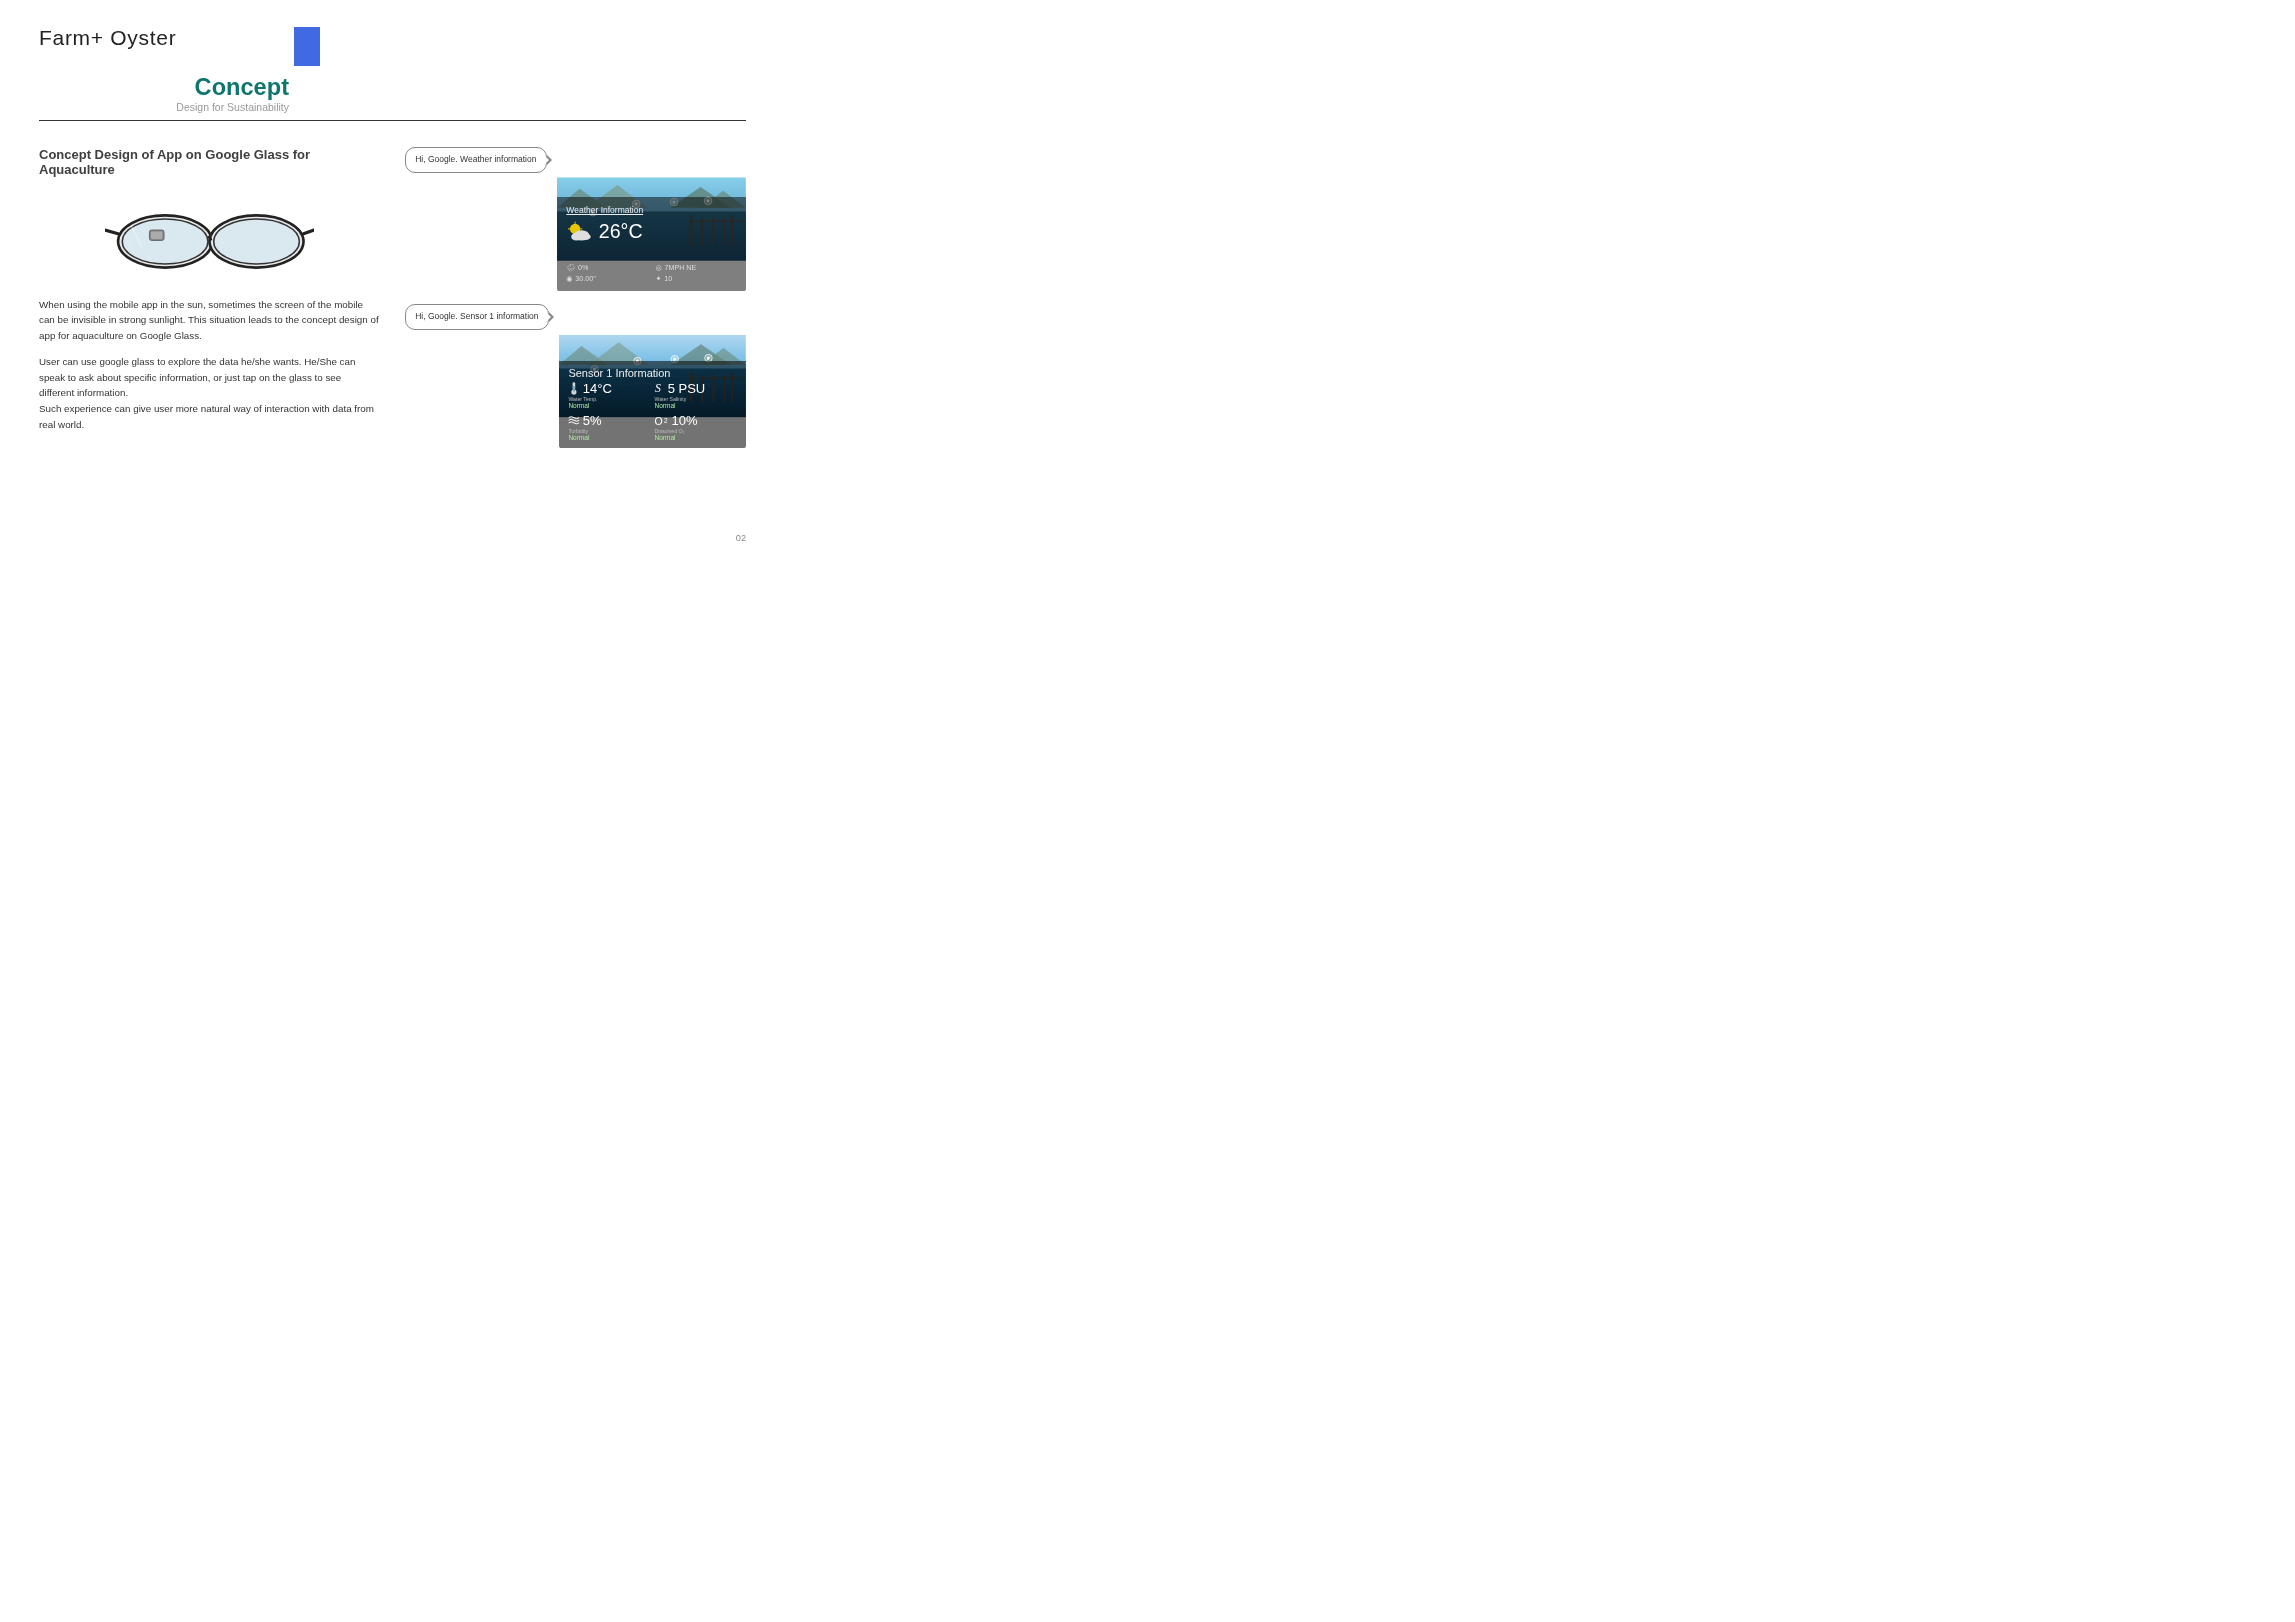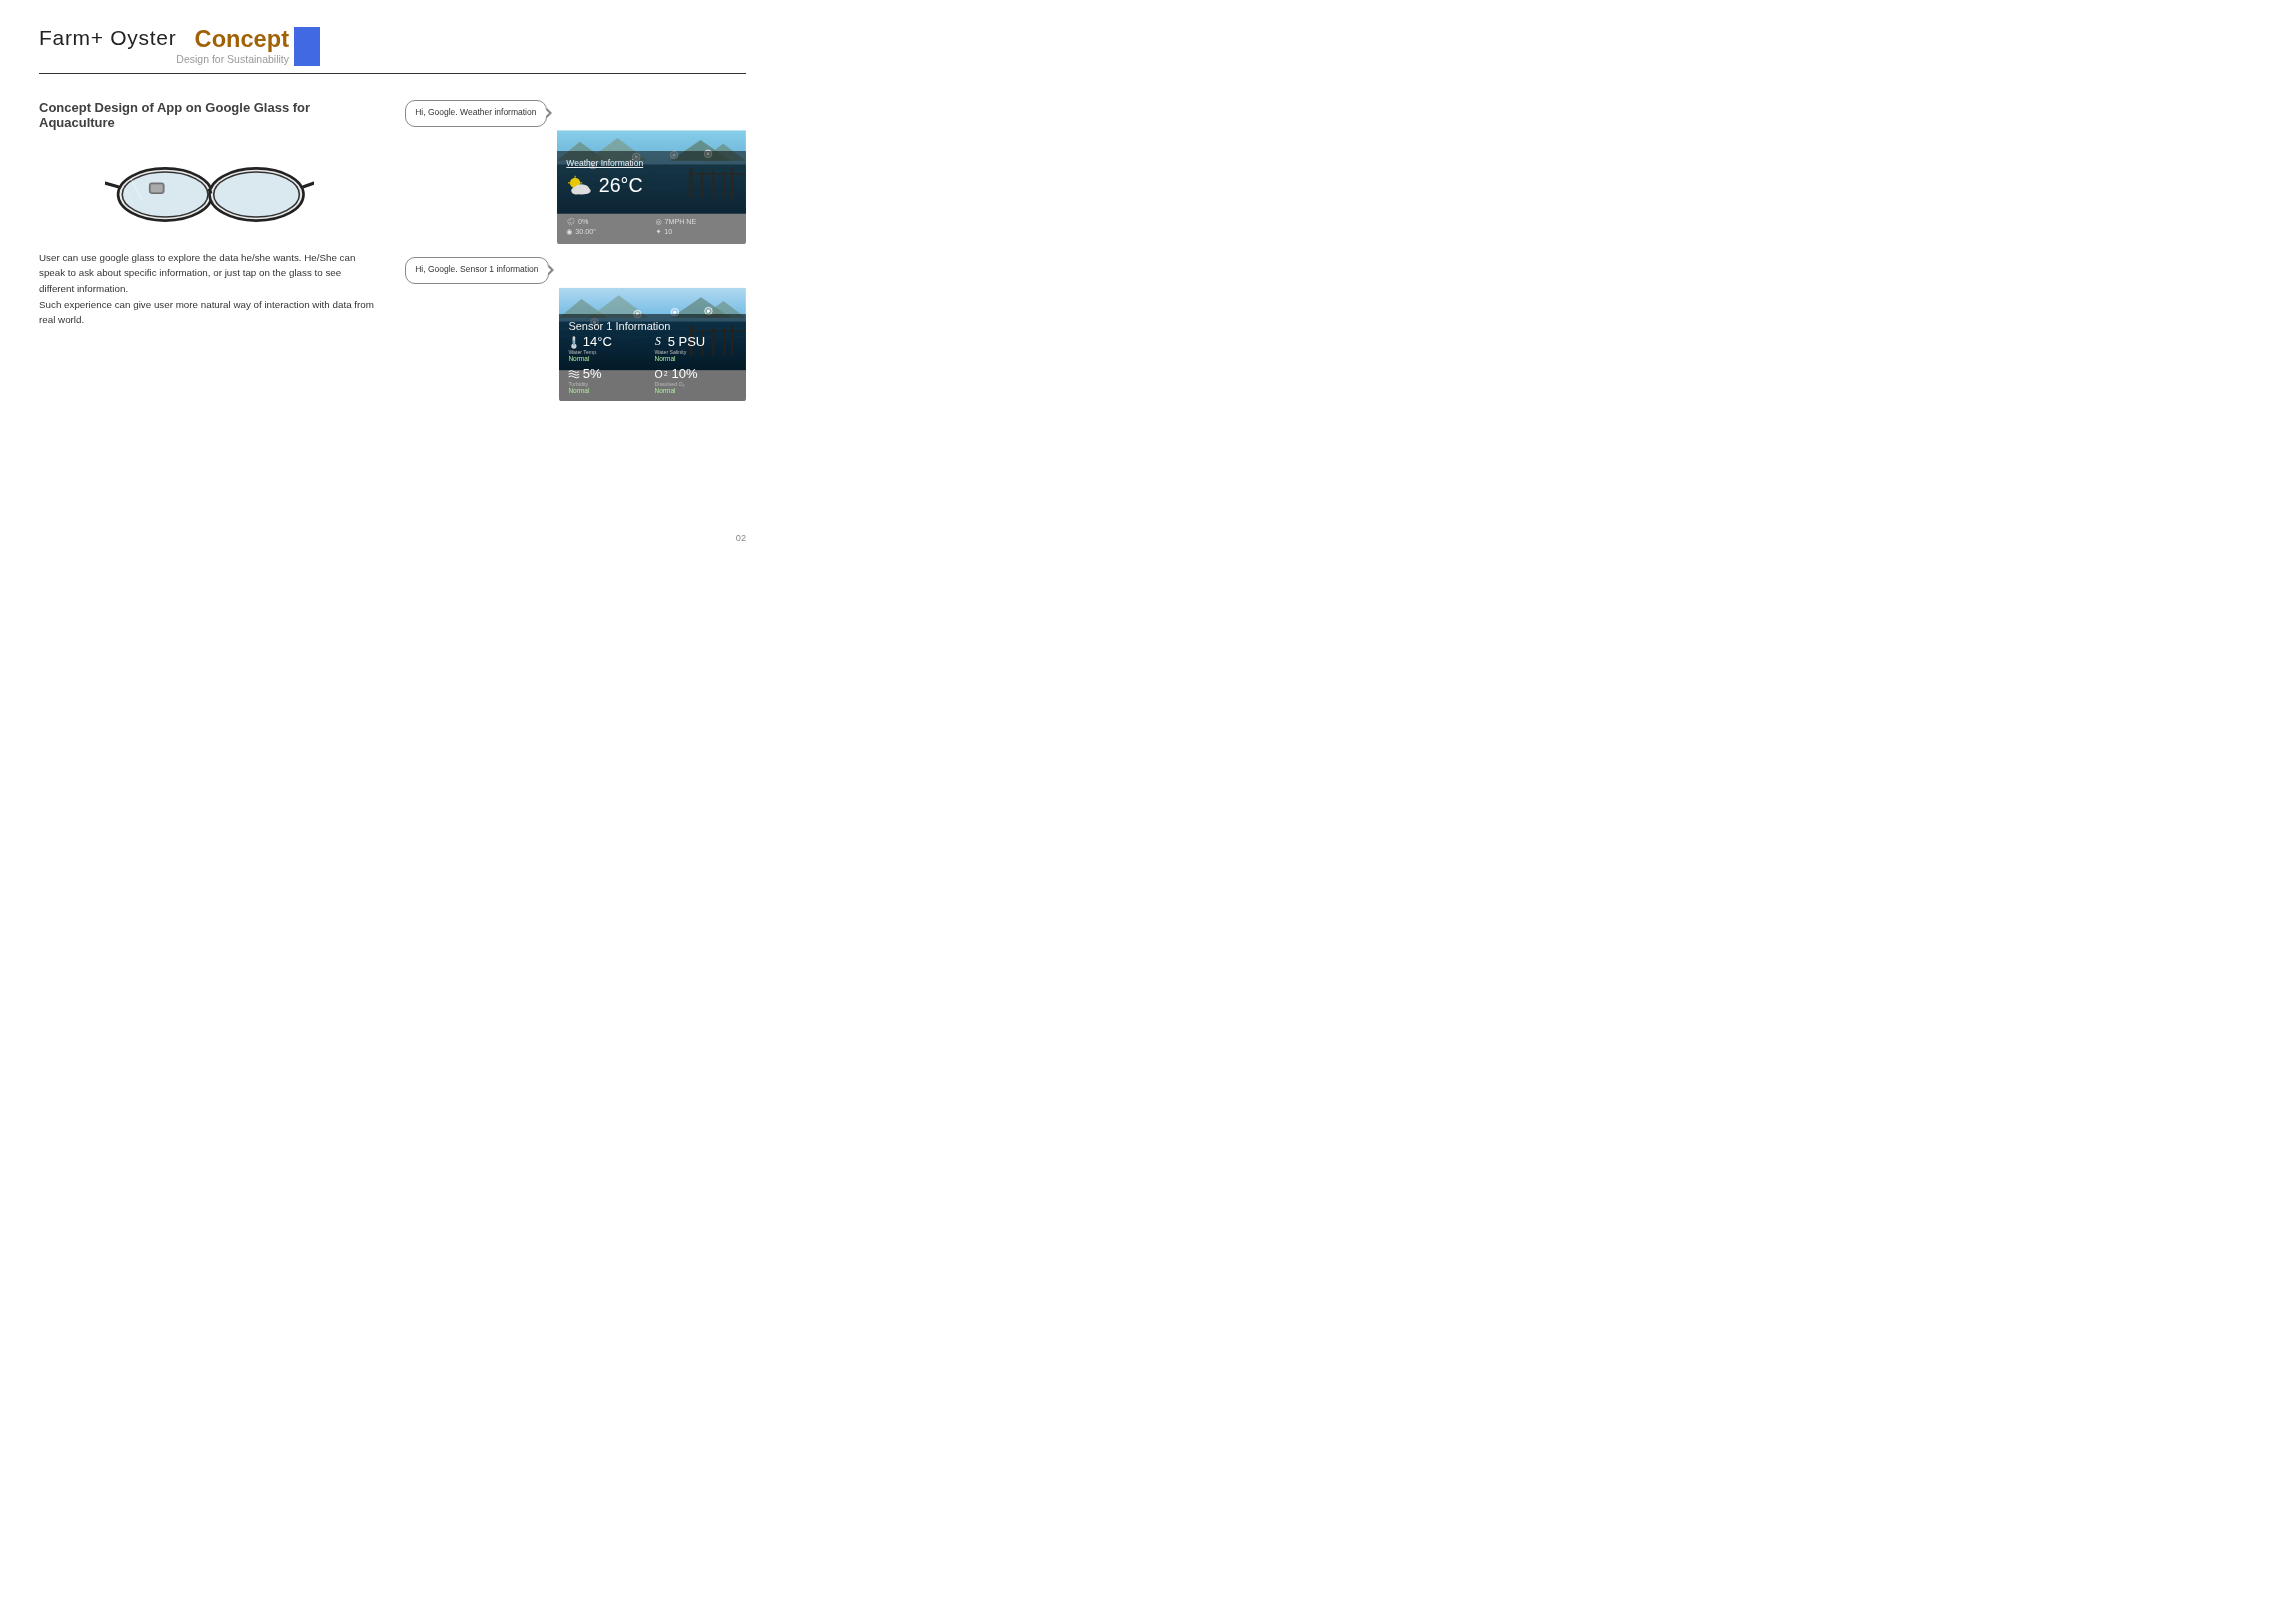--- a/index.html
+++ b/index.html
@@ -30,22 +30,23 @@
     .header-right {
       display: flex;
       align-items: flex-start;
     }
     .concept-label {
       text-align: right;
     }
     .concept-label .concept-word {
       font-size: 23.6px;
       font-weight: 700;
-      color: #a16207;
+      color: #0f766e;
       display: block;
+      margin-top: 48px;
     }
     .concept-label .concept-sub {
       font-size: 10.5px;
       color: #999;
       display: block;
     }
     .blue-square {
       width: 26px;
       height: 39px;
       background: #4169e1;
@@ -196,20 +197,21 @@
         <line x1="380" y1="55" x2="400" y2="48" stroke="#222" stroke-width="6" stroke-linecap="round"></line>
 
         <rect x="85" y="48" width="28" height="20" rx="4" fill="#888" stroke="#555" stroke-width="1.5"></rect>
         <rect x="88" y="51" width="22" height="14" rx="2" fill="#aaa"></rect>
 
         <line x1="50" y1="40" x2="70" y2="80" stroke="white" stroke-width="2" stroke-opacity="0.5"></line>
         <line x1="35" y1="55" x2="55" y2="90" stroke="white" stroke-width="1.5" stroke-opacity="0.3"></line>
       </svg>
     </div>
 
+    <p class="body-text">When using the mobile app in the sun, sometimes the screen of the mobile can be invisible in strong sunlight. This situation leads to the concept design of app for aquaculture on Google Glass.</p>
     <p class="body-text">User can use google glass to explore the data he/she wants. He/She can speak to ask about specific information, or just tap on the glass to see different information.<br>Such experience can give user more natural way of interaction with data from real world.</p>
 
   </div>
 
   <div class="right-column">
 
     <div class="panel-row">
       <div class="speech-bubble">
         <span>Hi, Google.
 Weather

